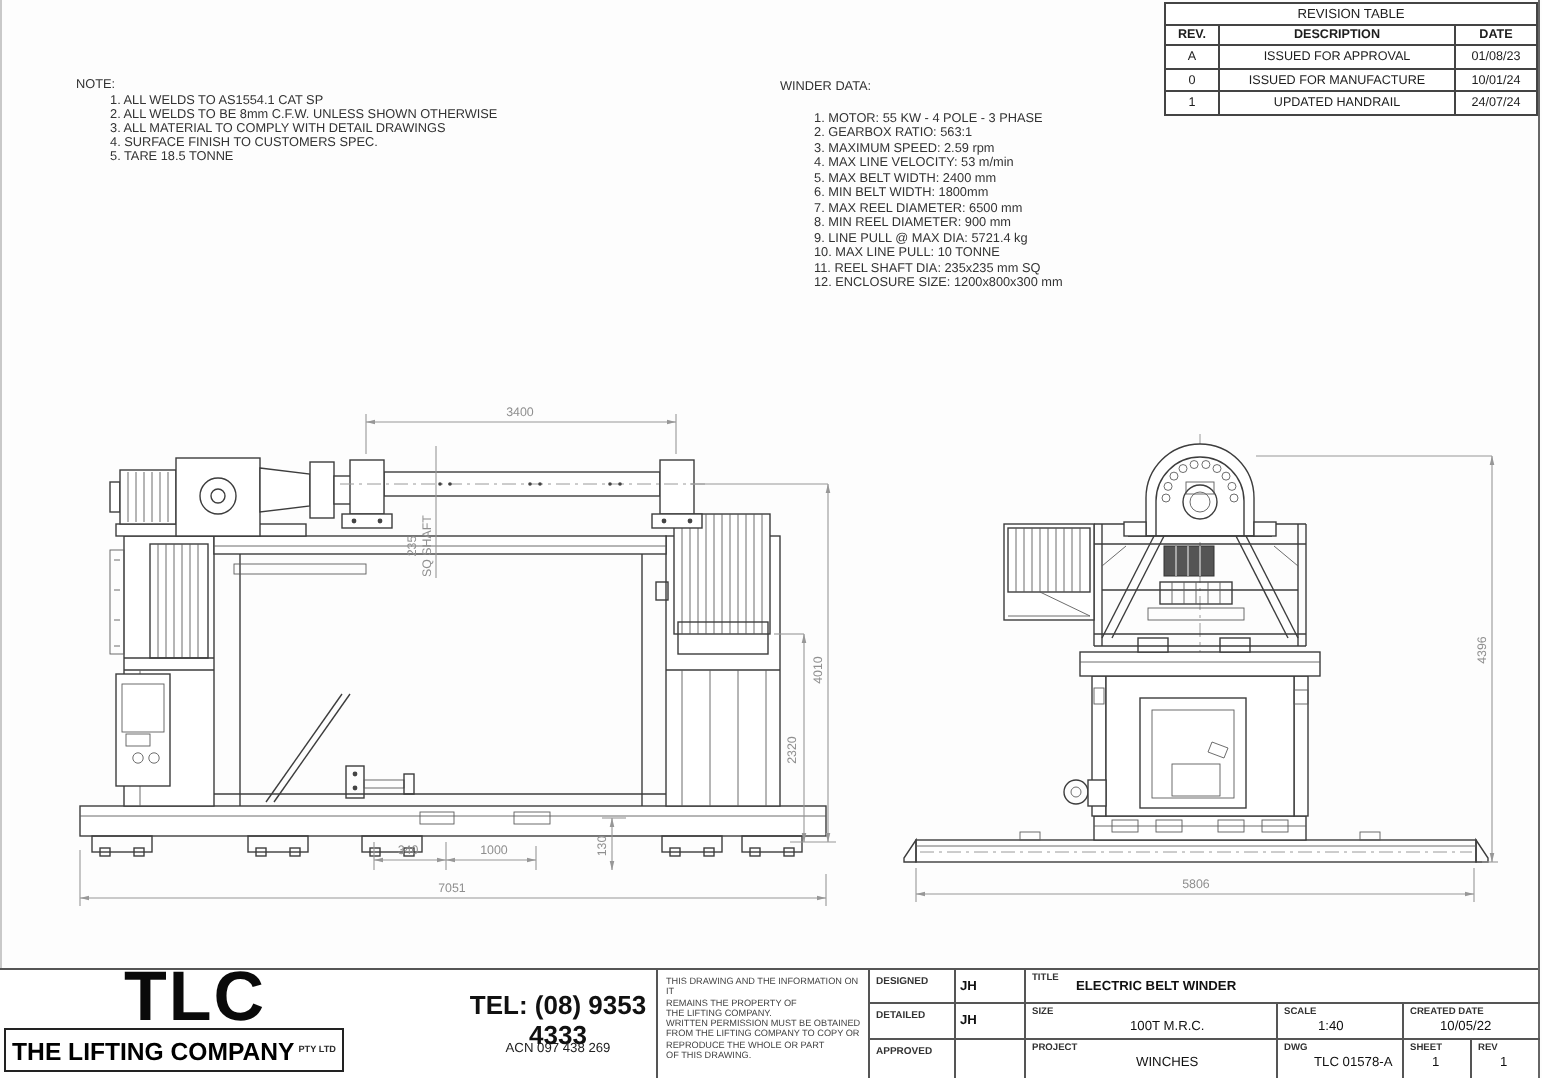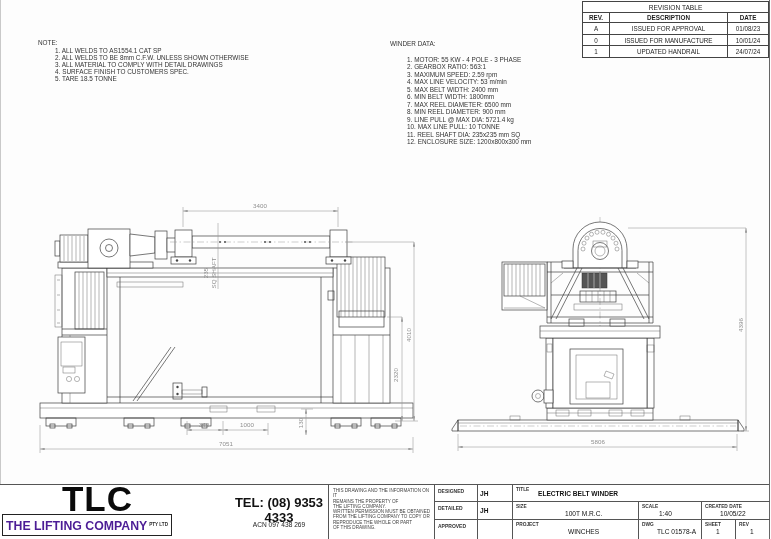--- a/index.html
+++ b/index.html
@@ -42,21 +42,21 @@
   .dot{fill:#444;stroke:none;}
 
   
   .tblock{position:absolute;left:0;top:484px;width:769px;height:54px;border-top:1px solid #555;
           border-bottom:4px solid #14b8a6;background:#fff;box-sizing:content-box;}
   .tb-cell{position:absolute;box-sizing:border-box;}
   .tlc{position:absolute;left:10px;top:-3px;width:175px;text-align:center;font-size:35px;
        font-weight:bold;letter-spacing:1px;color:#0a0a0a;line-height:33px;}
   .cobox{position:absolute;left:2px;top:29px;width:168px;height:20px;border:1px solid #222;
          text-align:center;line-height:19px;white-space:nowrap;}
-  .coname{font-size:12.3px;font-weight:bold;color:#4c1d95;}
+  .coname{font-size:12.3px;font-weight:bold;color:#000000;}
   .cosuffix{font-size:4.6px;font-weight:bold;vertical-align:4px;margin-left:2px;}
   .telcell{left:230px;top:0;width:98px;height:54px;text-align:center;}
   .tel{position:absolute;left:0;top:10px;width:100%;font-size:13px;font-weight:bold;color:#111;}
   .acn{position:absolute;left:0;top:36px;width:100%;font-size:6.6px;color:#222;}
   .disc{left:328px;top:0;width:107px;height:54px;border-left:1px solid #555;border-right:1px solid #555;
         padding:3px 0 0 4px;font-size:4.6px;line-height:5.3px;color:#444;}
   .sigs{left:435px;top:0;width:77px;height:54px;}
   .sigrow{position:absolute;left:0;width:77px;border-bottom:1px solid #555;box-sizing:border-box;}
   .sigrow.r1{top:0;height:17px;}.sigrow.r2{top:17px;height:18px;}.sigrow.r3{top:35px;height:19px;border-bottom:none;}
   .siglab{position:absolute;left:3px;top:3px;font-size:5px;font-weight:bold;color:#333;}

